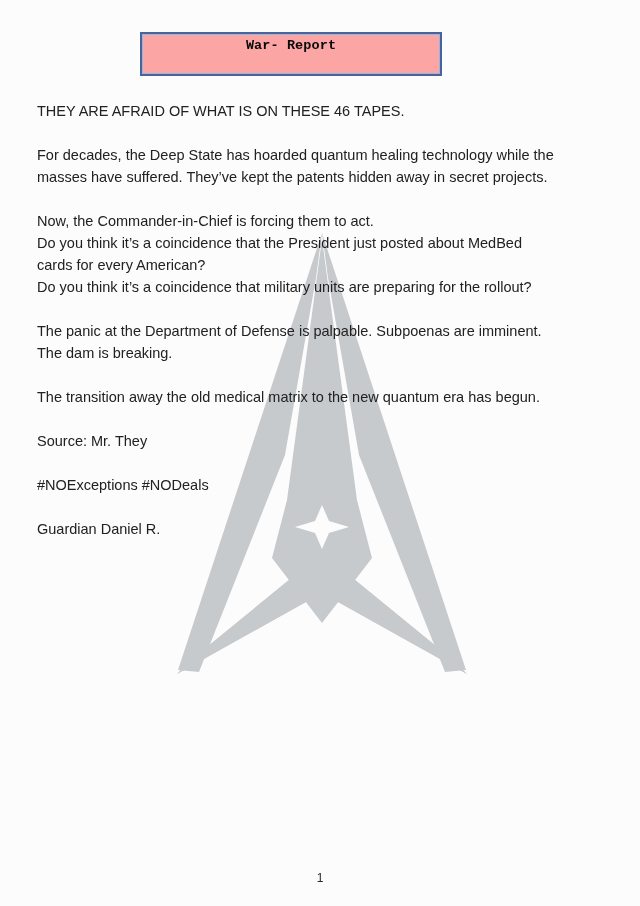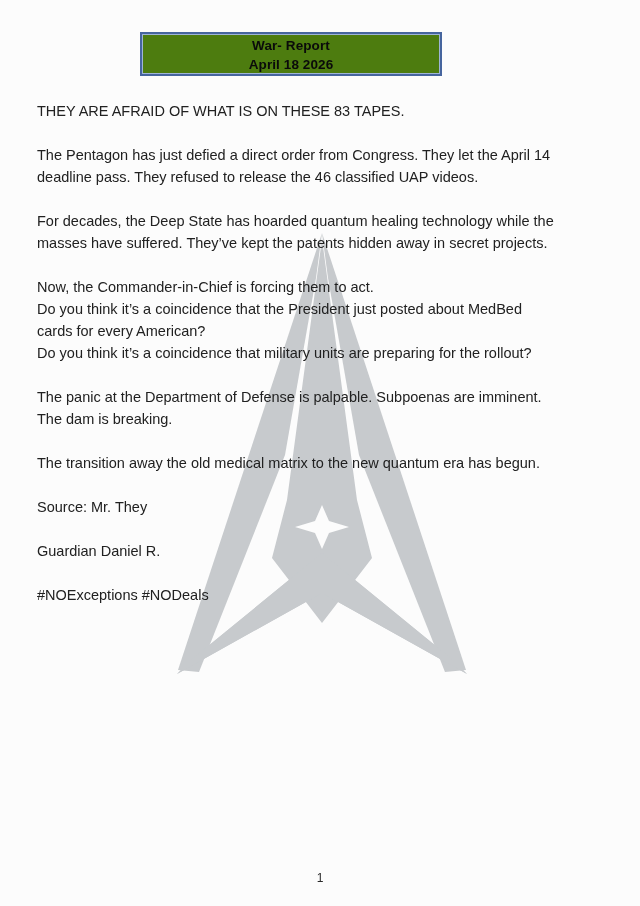--- a/index.html
+++ b/index.html
@@ -21,23 +21,24 @@
     position:absolute;inset:0;
     width:640px;height:906px;
     background:var(--page-bg);
   }
   .header-box{
     position:absolute;
     left:140px;top:32px;
     width:298px;height:40px;
     border:2px solid var(--box-border);
     box-shadow:inset 0 0 0 1px var(--box-inner);
-    background:#4d7c0f;
+    background:#fca5a5;
     text-align:center;
     z-index:3;
+    font-family:Liberation Mono, monospace;
   }
   .header-box .title-line{
     font-weight:bold;
     font-size:13.5px;
     line-height:19px;
     color:#0a0a0a;
     letter-spacing:0.1px;
   }
   .header-box .title-line:first-child{margin-top:2px;}
   .watermark{
@@ -72,45 +73,43 @@
     z-index:2;
   }
 </style>
 </head>
 <body>
 
 <div class="page">
 
   <div class="header-box">
     <div class="title-line">War- Report</div>
-    <div class="title-line">April 18 2026</div>
   </div>
 
   <svg class="watermark" viewBox="0 0 290 444" aria-hidden="true">
 
     <polygon points="145,0 1,437 22,439 108,222 139,45"></polygon>
 
     <polygon points="145,0 289,437 268,439 182,222 151,45"></polygon>
 
     <polygon points="145,6 180,267 195,325 145,390 95,325 110,267"></polygon>
 
     <polygon points="145,320 276,427 290,441 145,360 0,441 14,427"></polygon>
     <polygon points="14,427 145,320 145,360 0,441"></polygon>
     <polygon points="276,427 145,320 145,360 290,441"></polygon>
 
     <polygon class="cutout" points="145,272 152,288 172,294 152,300 145,316 138,300 118,294 138,288"></polygon>
   </svg>
 
   <div class="body-text">
-      <p class="para">THEY ARE AFRAID OF WHAT IS ON THESE 83 TAPES.</p>
-      <p class="para">The Pentagon has just defied a direct order from Congress. They let the April 14<br>deadline pass. They refused to release the 46 classified UAP videos.</p>
+      <p class="para">THEY ARE AFRAID OF WHAT IS ON THESE 46 TAPES.</p>
       <p class="para">For decades, the Deep State has hoarded quantum healing technology while the<br>masses have suffered. They’ve kept the patents hidden away in secret projects.</p>
       <p class="para">Now, the Commander-in-Chief is forcing them to act.<br>Do you think it’s a coincidence that the President just posted about MedBed<br>cards for every American?<br>Do you think it’s a coincidence that military units are preparing for the rollout?</p>
       <p class="para">The panic at the Department of Defense is palpable. Subpoenas are imminent.<br>The dam is breaking.</p>
       <p class="para">The transition away the old medical matrix to the new quantum era has begun.</p>
       <p class="para">Source: Mr. They</p>
+      <p class="para">#NOExceptions #NODeals</p>
       <p class="para">Guardian Daniel R.</p>
-      <p class="para">#NOExceptions #NODeals</p>
     </div>
 
   <div class="page-number">1</div>
 
 </div>
 
 </body></html>

